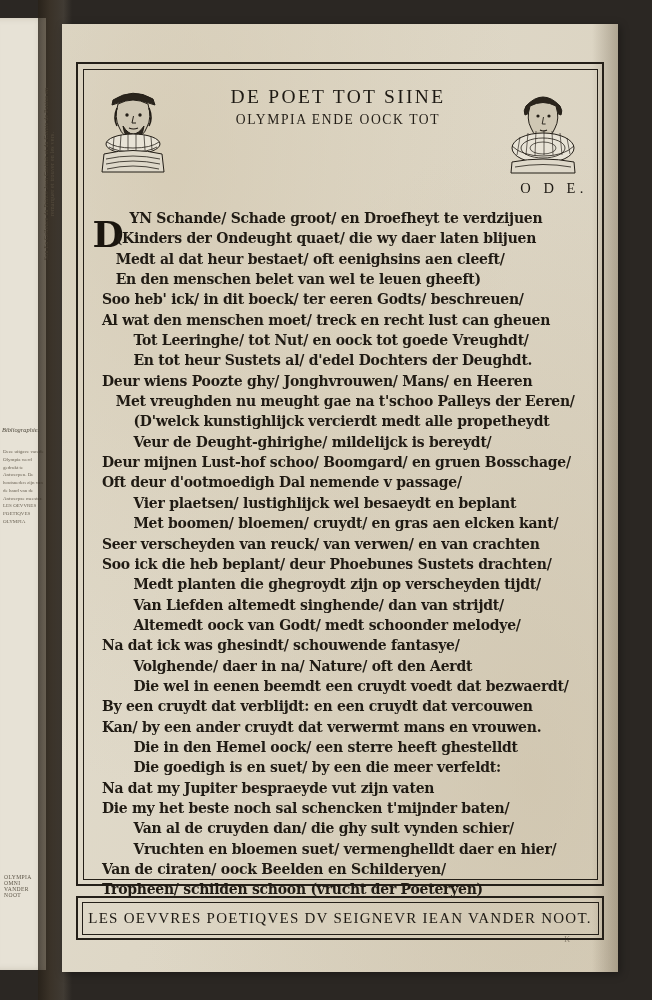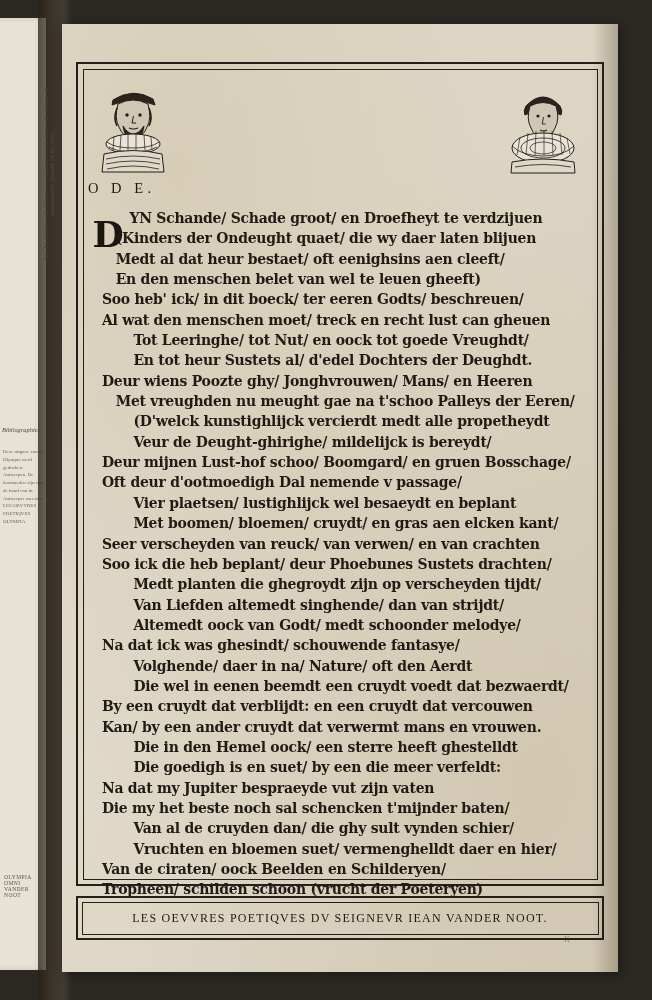--- a/index.html
+++ b/index.html
@@ -153,21 +153,21 @@
   .colophon .cin {
     position: absolute;
     left: 3.5px; top: 3.5px; right: 3.5px; bottom: 3.5px;
     border: 1px solid #241f18;
     display: flex;
     align-items: center;
     justify-content: center;
   }
   .colophon .ctext {
     font-family: "Liberation Serif", serif;
-    font-size: 12px;
+    font-size: 15px;
     letter-spacing: 1.25px;
     color: #1d1913;
     text-align: center;
     white-space: nowrap;
   }
 
   
   .content {
     position: absolute;
     left: 26px;
@@ -214,21 +214,21 @@
     font-family: "Liberation Serif", serif;
     font-size: 9.2px;
     letter-spacing: 1.5px;
     color: #2a241c;
     margin-top: 5px;
   }
   .ode {
     position: absolute;
     left: 0; right: 0;
     top: 104px;
-    text-align: left;
+    text-align: right;
     font-family: "Liberation Serif", serif;
     font-size: 14.5px;
     letter-spacing: 4.5px;
     color: #1d1913;
   }
 
   
   .poem {
     position: absolute;
     left: 6px;
@@ -341,20 +341,22 @@
             <path d="M12 64 q10 10 31 10 q21 0 31 -10" stroke-width=".8"></path>
             <path d="M20 55 l-3 18 M28 51 l-2 22 M36 49 l-1 24 M44 48 l0 25 M52 49 l1 24 M60 51 l2 22 M67 56 l3 16" stroke-width=".65"></path>
 
             <path d="M12 80 q31 -6 62 0 l1 11 h-64 z" fill="#ded8c9" stroke="#231e17"></path>
             <path d="M15 85 q28 -5 56 0" stroke-width=".8"></path>
           </g>
         </svg>
       </div>
 
       <div class="titleblock">
+        <div class="title-1">DE POET TOT SIINE</div>
+        <div class="title-2">OLYMPIA ENDE OOCK TOT</div>
       </div>
 
       <div class="ode">O D E.</div>
 
       <div class="dropcap">D</div>
 
       <div class="poem" id="poem-body">
           <div class="line first">YN Schande/ Schade groot/ en Droefheyt te verdzijuen</div>
           <div class="line ind1">(Kinders der Ondeught quaet/ die wy daer laten blijuen</div>
           <div class="line ind1">Medt al dat heur bestaet/ oft eenighsins aen cleeft/</div>

